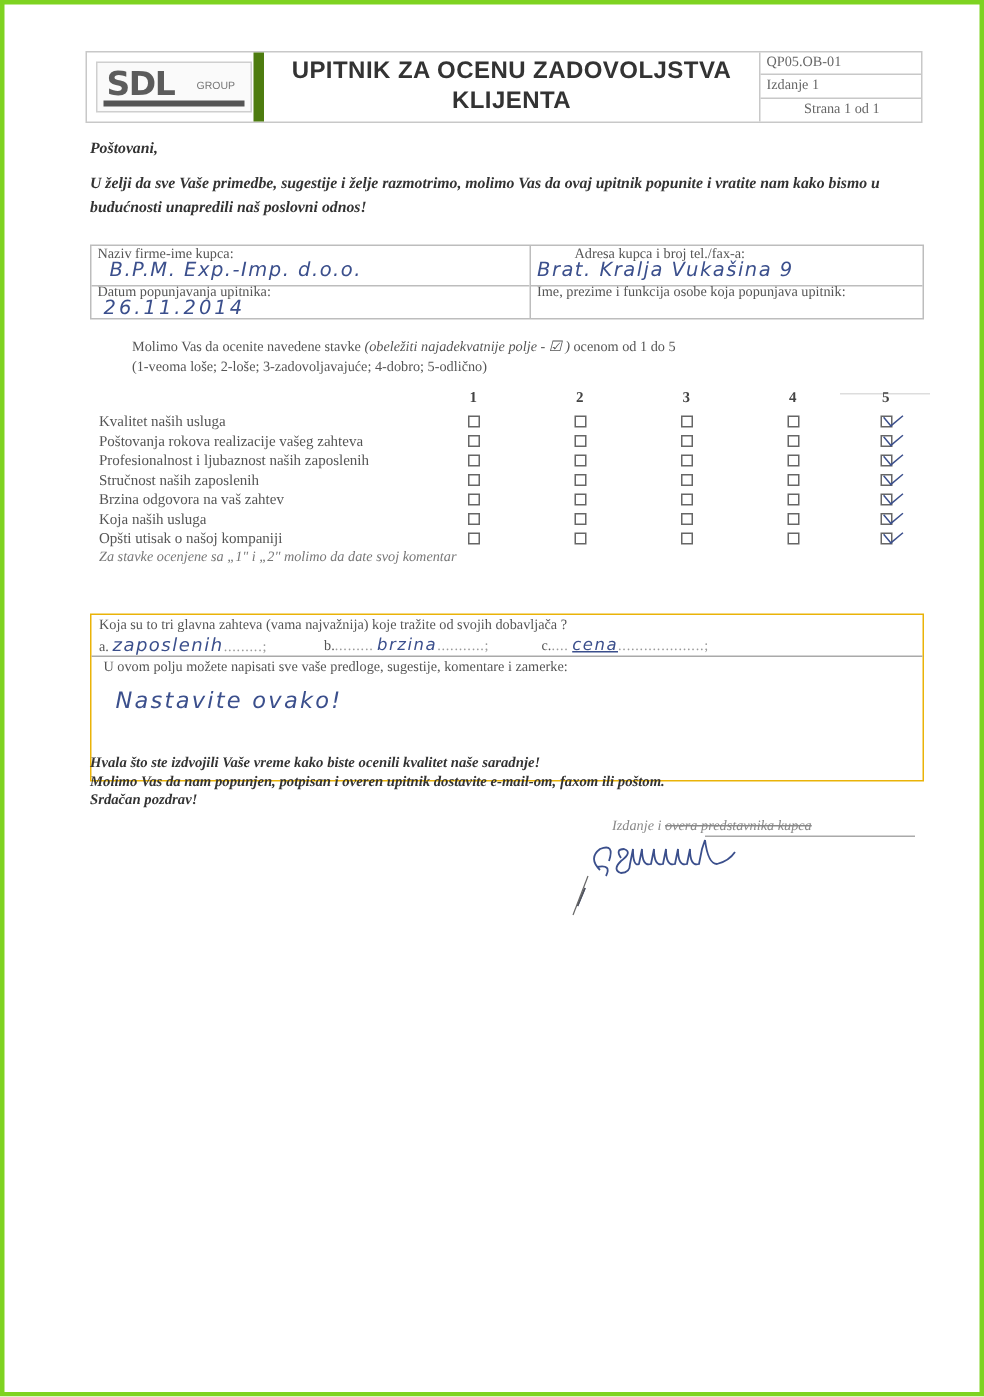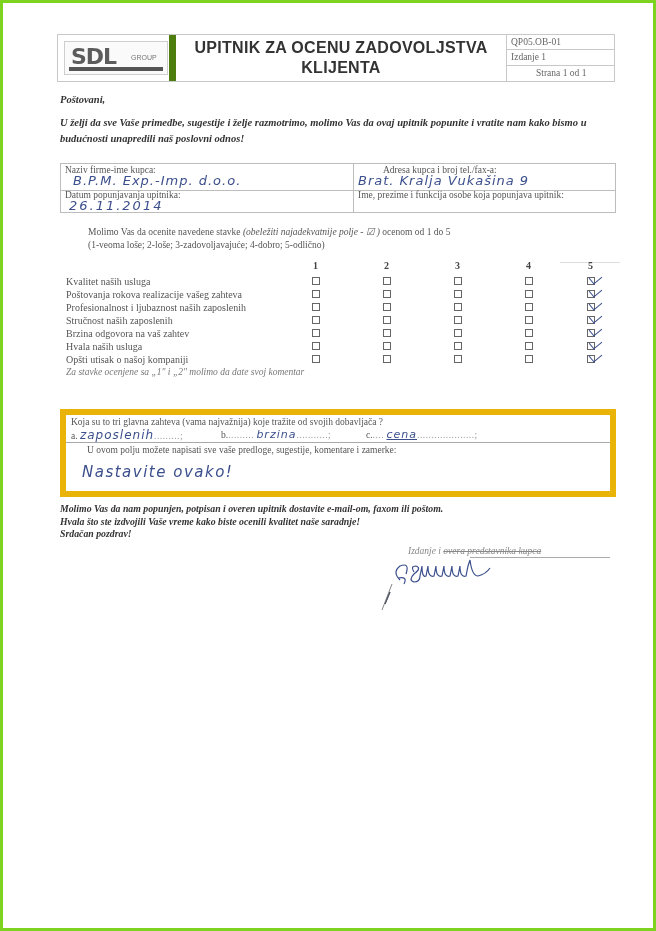--- a/index.html
+++ b/index.html
@@ -55,26 +55,26 @@
     .row-label { position: absolute; left: 6px; font-size: 10px; color: #555; white-space: nowrap; }
     .cb { position: absolute; width: 8px; height: 8px; border: 1px solid #666; background: #fff; }
     .cb.checked::after {
       content: ""; position: absolute; left: 2px; top: -4px; width: 10px; height: 7px;
       border-left: 1.2px solid #3b4f8c; border-bottom: 1.2px solid #3b4f8c; transform: rotate(-40deg);
     }
     .col5-line { position: absolute; top: 2px; left: 500px; width: 60px; height: 1px; background: #ddd; }
     .note { left: 66px; top: 367px; font-style: italic; font-size: 9.5px; color: #777; white-space: nowrap; }
 
     
-    .req { left: 60px; top: 409px; width: 556px; height: 88px; border: 6px solid #eab308; }
+    .req { left: 60px; top: 409px; width: 556px; height: 112px; border: 1px solid #eab308; }
     .req-top { position: absolute; left: 0; top: 0; width: 100%; height: 28px; border-bottom: 1px solid #a9a9a9; }
     .req-q { position: absolute; left: 5px; top: 2px; font-size: 9.5px; color: #555; white-space: nowrap; }
     .req-slot { position: absolute; top: 13px; font-size: 9.5px; color: #555; white-space: nowrap; }
     .req-slot .dots { color: #999; letter-spacing: 0.5px; }
-    .req-comment-label { position: absolute; left: 21px; top: 30px; font-size: 9.5px; color: #555; white-space: nowrap; }
+    .req-comment-label { position: absolute; left: 8px; top: 30px; font-size: 9.5px; color: #555; white-space: nowrap; }
 
     
     .closing { left: 60px; top: 503px; font-style: italic; font-weight: bold; font-size: 9.8px; line-height: 12.5px; color: #333; }
     .sig-label { left: 408px; top: 546px; font-style: italic; font-size: 9.5px; color: #888; white-space: nowrap; }
     .sig-label .strike { text-decoration: line-through; }
     .sig-line { left: 470px; top: 557px; width: 140px; height: 1px; background: #aaa; }
   </style>
 </head>
 <body>
 
@@ -162,21 +162,21 @@
   <span class="cb" style="left:465px; top:56px;"></span>
   <span class="cb checked" style="left:527px; top:56px;"></span>
 
   <span class="row-label" style="top:68px;">Brzina odgovora na vaš zahtev</span>
   <span class="cb" style="left:252px; top:69px;"></span>
   <span class="cb" style="left:323px; top:69px;"></span>
   <span class="cb" style="left:394px; top:69px;"></span>
   <span class="cb" style="left:465px; top:69px;"></span>
   <span class="cb checked" style="left:527px; top:69px;"></span>
 
-  <span class="row-label" style="top:81px;">Hvala naših usluga</span>
+  <span class="row-label" style="top:81px;">Koja naših usluga</span>
   <span class="cb" style="left:252px; top:82px;"></span>
   <span class="cb" style="left:323px; top:82px;"></span>
   <span class="cb" style="left:394px; top:82px;"></span>
   <span class="cb" style="left:465px; top:82px;"></span>
   <span class="cb checked" style="left:527px; top:82px;"></span>
 
   <span class="row-label" style="top:94px;">Opšti utisak o našoj kompaniji</span>
   <span class="cb" style="left:252px; top:95px;"></span>
   <span class="cb" style="left:323px; top:95px;"></span>
   <span class="cb" style="left:394px; top:95px;"></span>
@@ -199,22 +199,22 @@
     <span class="req-slot" style="left:300px;">
       <span>c.</span><span class="dots">....</span>
       <span class="hand" style="position:relative; font-size:11px;text-decoration:underline;">cena</span><span class="dots">....................;</span>
     </span>
   </div>
   <span class="req-comment-label">U ovom polju možete napisati sve vaše predloge, sugestije, komentare i zamerke:</span>
   <span class="hand" style="left:16px; top:48px; font-size:15px; letter-spacing:1.5px;">Nastavite ovako!</span>
 </div>
 
 <div class="abs closing">
+  <div>Hvala što ste izdvojili Vaše vreme kako biste ocenili kvalitet naše saradnje!</div>
   <div>Molimo Vas da nam popunjen, potpisan i overen upitnik dostavite e-mail-om, faxom ili poštom.</div>
-  <div>Hvala što ste izdvojili Vaše vreme kako biste ocenili kvalitet naše saradnje!</div>
   <div>Srdačan pozdrav!</div>
 </div>
 
 <div class="abs sig-label">
   <span>Izdanje i </span><span class="strike">overa predstavnika kupca</span>
 </div>
 <div class="abs sig-line"></div>
 <div class="abs" style="left:380px; top:552px; width:160px; height:60px;">
   <svg width="160" height="60" viewBox="0 0 160 60">
     <path d="M20 28 Q12 20 20 14 Q30 10 26 22 M18 26 Q28 24 24 32 M10 40 L5 52" fill="none" stroke="#3b4f8c" stroke-width="1.2"></path>

